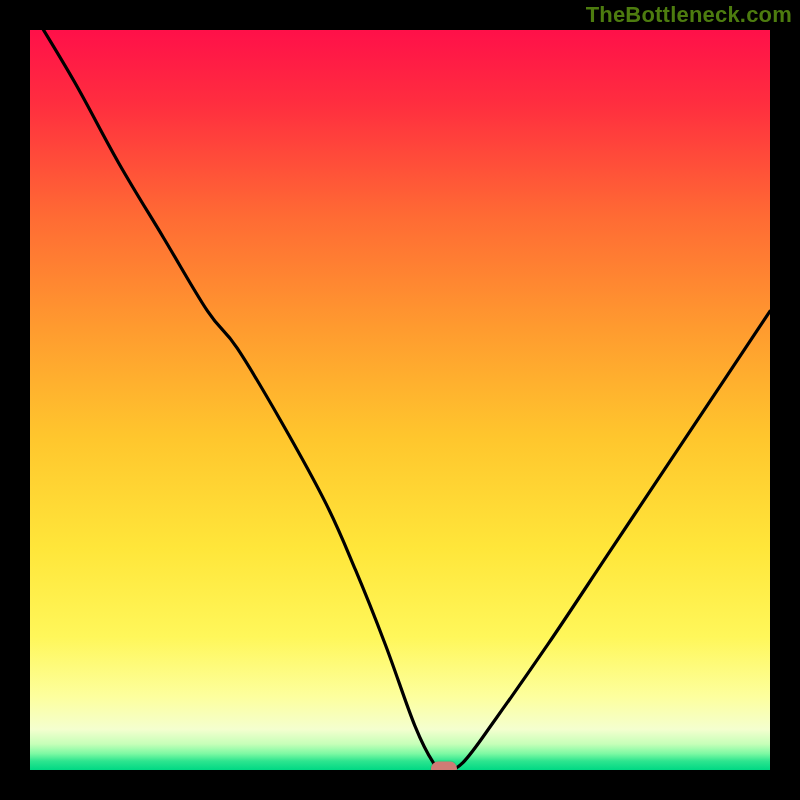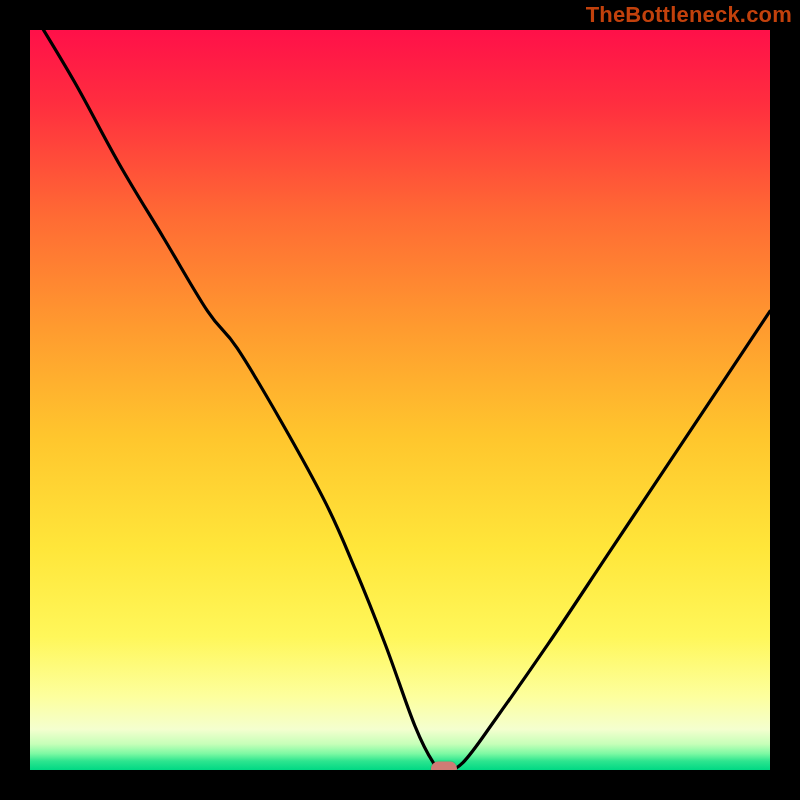--- a/index.html
+++ b/index.html
@@ -16,21 +16,21 @@
     width: 800px;
     height: 800px;
     background: #000;
   }
   .watermark {
     position: absolute;
     top: 2px;
     right: 8px;
     font-size: 22px;
     font-weight: 600;
-    color: #c2410c;
+    color: #4d7c0f;
     letter-spacing: 0.2px;
     z-index: 10;
   }
   .plot-area {
     position: absolute;
     left: 30px;
     top: 30px;
     width: 740px;
     height: 740px;
     overflow: hidden;

